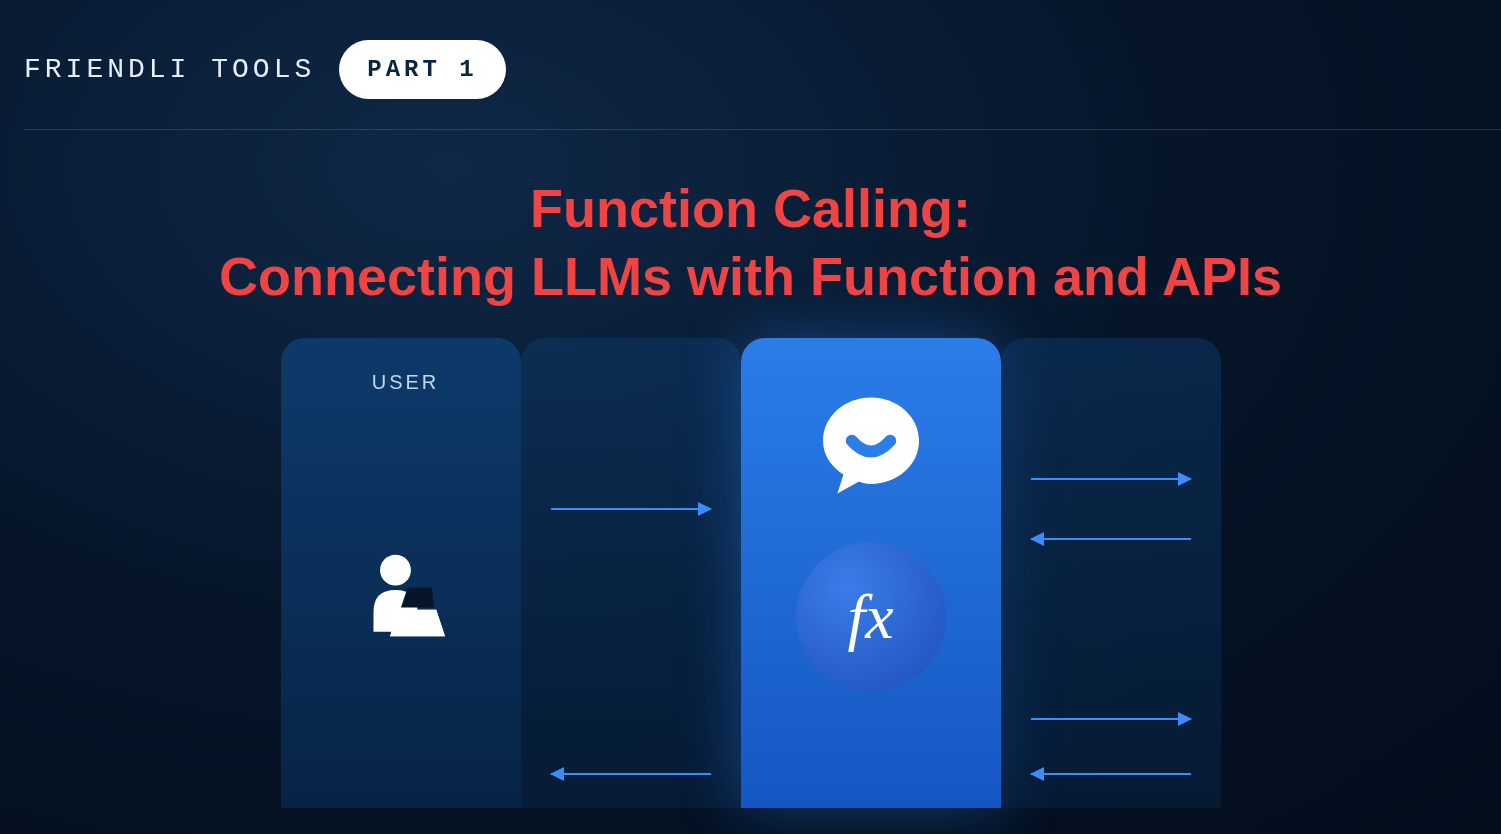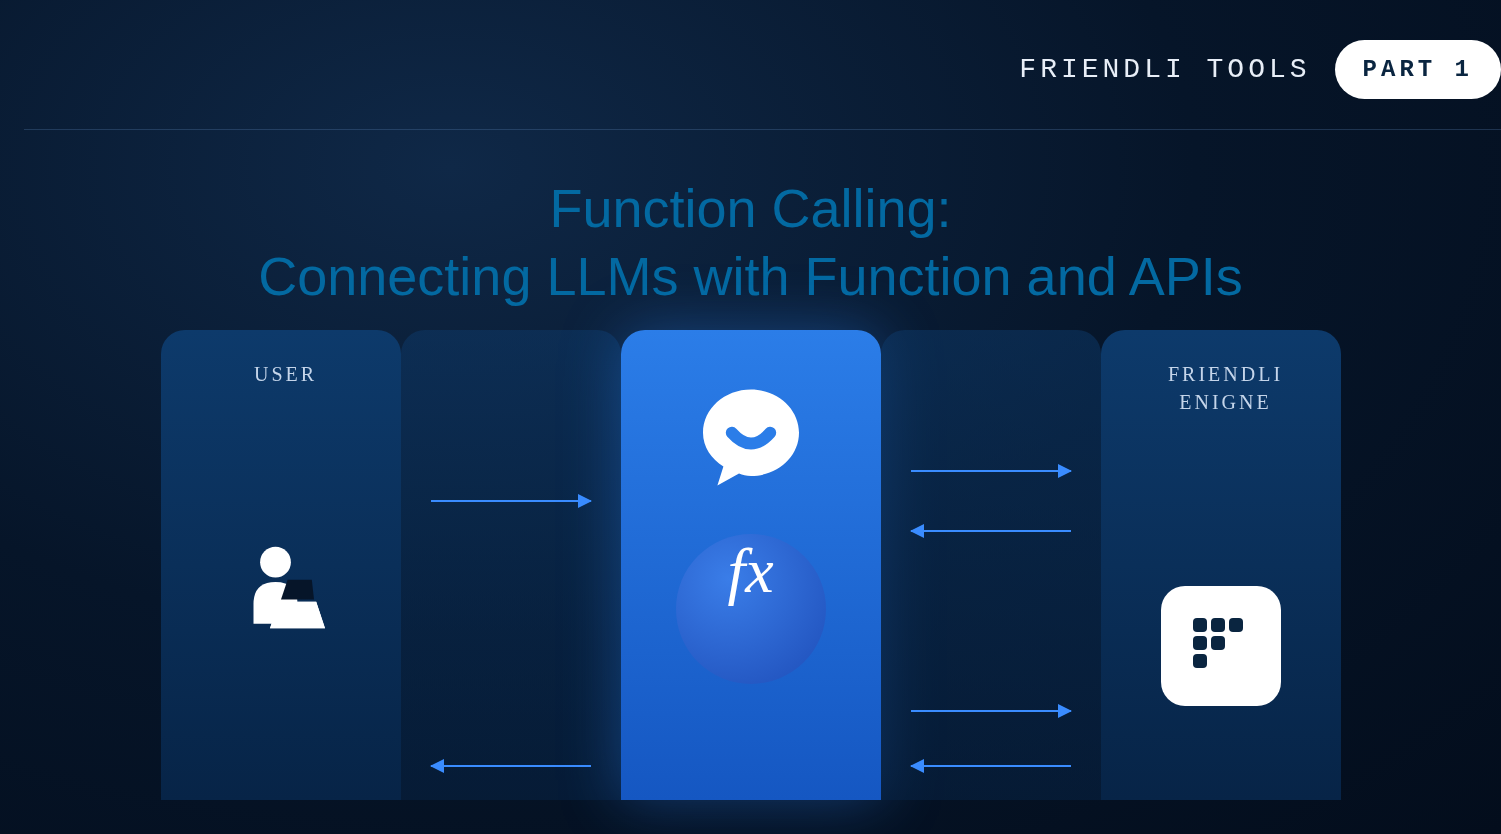--- a/index.html
+++ b/index.html
@@ -7,21 +7,21 @@
       width: 1501px;
       height: 834px;
       background: radial-gradient(ellipse at 30% 20%, #0f2847 0%, #061529 50%, #030d1c 100%);
       font-family: -apple-system, BlinkMacSystemFont, 'Segoe UI', sans-serif;
       overflow: hidden;
       position: relative;
     }
     .header {
       display: flex;
       align-items: center;
-      justify-content: flex-end;
+      justify-content: flex-start;
       gap: 24px;
       padding: 40px 0 30px;
       border-bottom: 1px solid rgba(90, 130, 180, 0.3);
       margin-left: 24px;
     }
     .header-label {
       color: #e8eef7;
       font-family: 'Courier New', monospace;
       font-size: 28px;
       font-weight: 500;
@@ -32,25 +32,25 @@
       color: #0a2540;
       border-radius: 999px;
       padding: 16px 28px;
       font-family: 'Courier New', monospace;
       font-size: 24px;
       font-weight: 600;
       letter-spacing: 4px;
     }
     .title {
       text-align: center;
-      color: #0369a1;
+      color: #ef4444;
       font-size: 54px;
-      font-weight: 400;
+      font-weight: 700;
       line-height: 1.25;
-      padding: 45px 60px 20px;
+      padding: 45px 60px 28px;
     }
     .diagram {
       display: flex;
       justify-content: center;
       gap: 0;
       padding: 0 150px;
       height: 470px;
       position: relative;
     }
     .col {
@@ -77,40 +77,41 @@
     .col-mid-right {
       width: 220px;
       background: linear-gradient(180deg, rgba(13,58,107,0.5) 0%, rgba(7,36,71,0.5) 100%);
     }
     .col-engine {
       width: 240px;
       background: linear-gradient(180deg, #0d3a6b 0%, #072447 100%);
     }
     .col-label {
       color: #c5d5ea;
-      font-family: Liberation Serif, serif;
+      font-family: Liberation Sans, sans-serif;
       font-size: 20px;
       letter-spacing: 3px;
       text-align: center;
       line-height: 1.4;
       margin-bottom: 30px;
       margin-left: 10px;
     }
     .user-icon {
       margin-top: 120px;
     }
     .chat-icon {
       margin-top: 20px;
     }
     .fx-circle {
       width: 150px;
       height: 150px;
       border-radius: 50%;
       background: radial-gradient(circle at 35% 30%, #3a7de8 0%, #1e4db8 100%);
       display: flex;
+      align-items: center;
       justify-content: center;
       margin-top: 30px;
     }
     .fx-text {
       color: #fff;
       font-family: 'Times New Roman', serif;
       font-style: italic;
       font-size: 64px;
       font-weight: 500;
     }
@@ -191,30 +192,14 @@
     </div>
   </div>
 
   <div class="col col-mid-right">
     <div class="arrow arrow-right" style="width:160px; top:140px; left:30px;"></div>
     <div class="arrow arrow-left" style="width:160px; top:200px; left:30px;"></div>
     <div class="arrow arrow-right" style="width:160px; top:380px; left:30px;"></div>
     <div class="arrow arrow-left" style="width:160px; top:435px; left:30px;"></div>
   </div>
 
-  <div class="col col-engine">
-    <div class="col-label">
-      <span>FRIENDLI</span><br>
-      <span>ENIGNE</span>
-    </div>
-    <div class="engine-logo">
-      <svg width="80" height="80" viewBox="0 0 80 80">
-        <rect x="12" y="12" width="14" height="14" rx="4" fill="#0a2540"></rect>
-        <rect x="30" y="12" width="14" height="14" rx="4" fill="#0a2540"></rect>
-        <rect x="48" y="12" width="14" height="14" rx="4" fill="#0a2540"></rect>
-        <rect x="12" y="30" width="14" height="14" rx="4" fill="#0a2540"></rect>
-        <rect x="30" y="30" width="14" height="14" rx="4" fill="#0a2540"></rect>
-        <rect x="12" y="48" width="14" height="14" rx="4" fill="#0a2540"></rect>
-      </svg>
-    </div>
-  </div>
 
 </div>
 
 </body></html>

